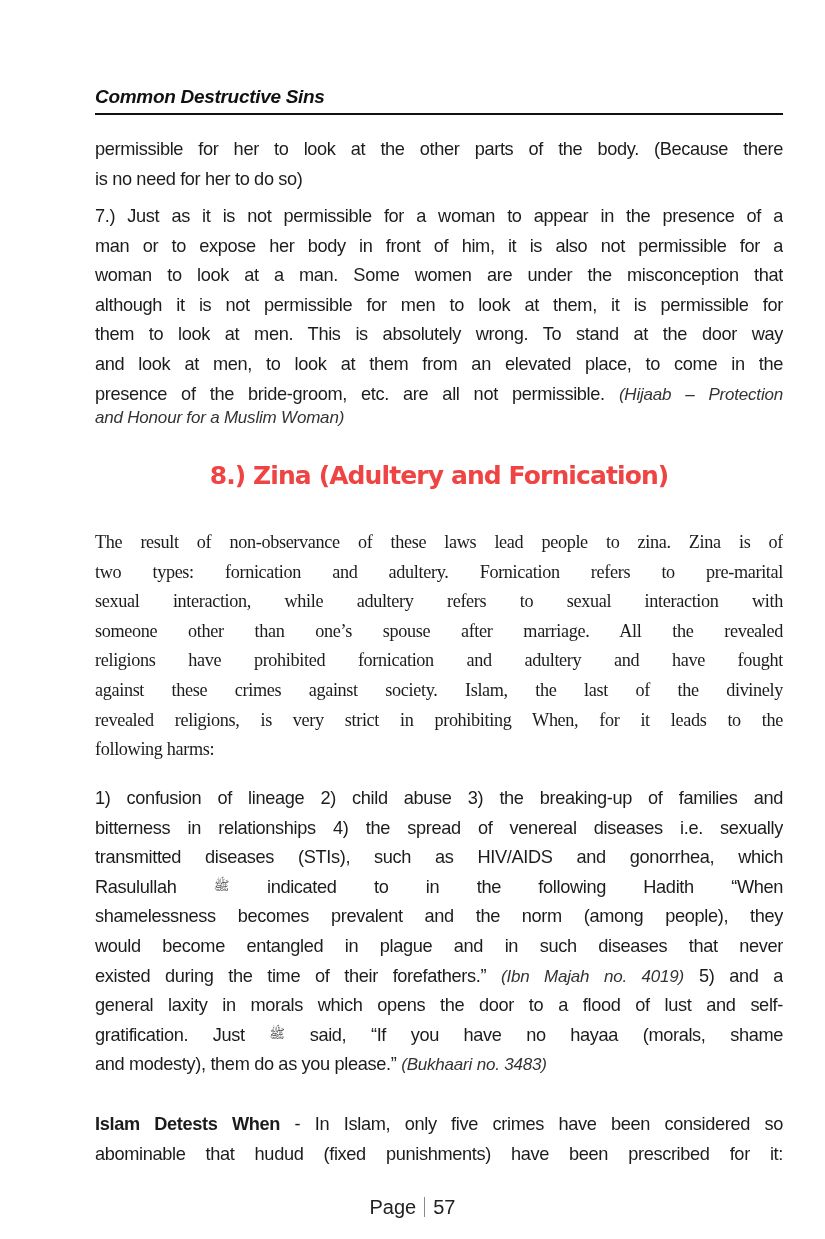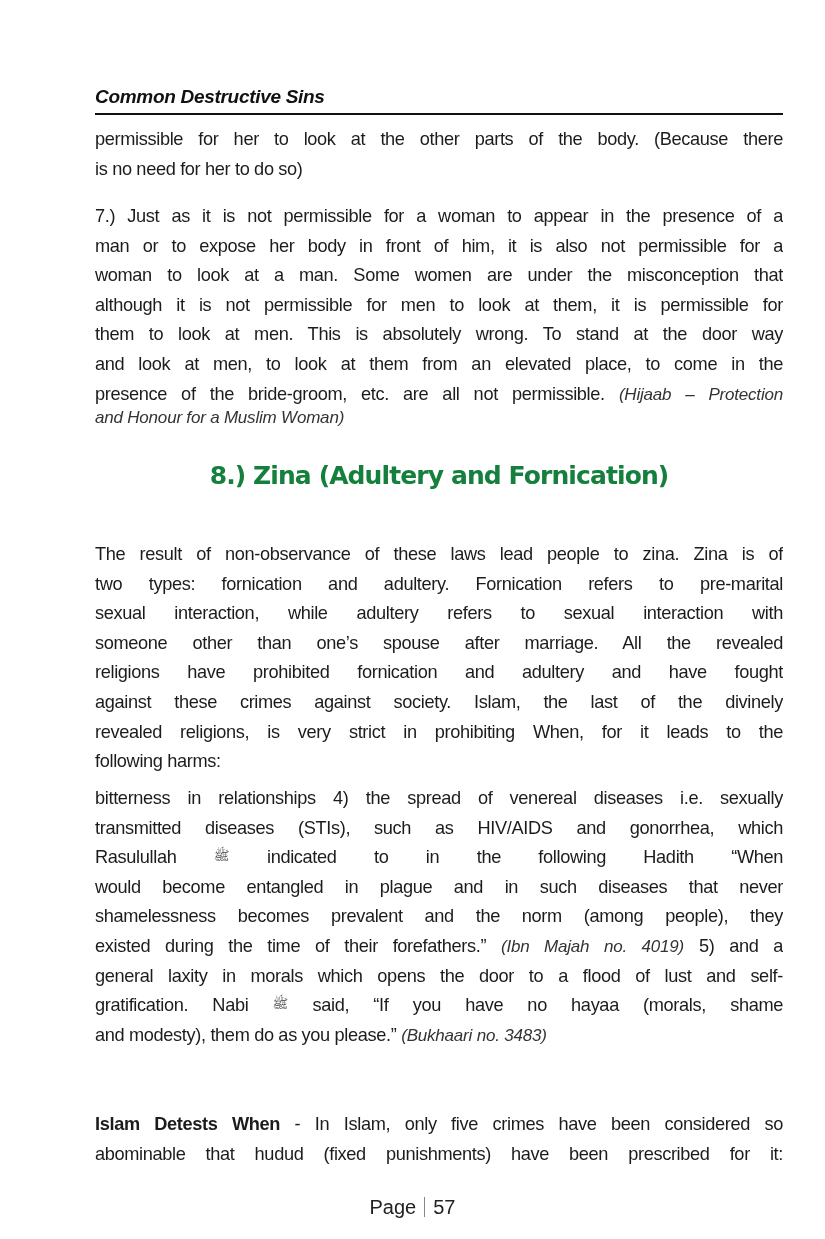--- a/index.html
+++ b/index.html
@@ -11,38 +11,38 @@
       font-size: 19px; letter-spacing: -0.3px; color: #111;
     }
     .head-rule { position: absolute; left: 95px; top: 83px; width: 688px; height: 2px; background: #111; }
     .block { position: absolute; left: 95px; width: 688px; font-family: "Liberation Sans", sans-serif; font-size: 18.2px; letter-spacing: -0.35px; color: #1c1c1c; }
     .line { height: 29.6px; line-height: 29.6px; white-space: nowrap; }
     .line.j { text-align: justify; text-align-last: justify; white-space: normal; overflow: hidden; }
     .cite { font-style: italic; font-size: 17px; letter-spacing: -0.2px; color: #333; }
     .b { font-weight: bold; }
     .heading {
       position: absolute; left: 95px; top: 431px; width: 688px; text-align: center;
-      font-family: "DejaVu Sans", sans-serif; font-weight: bold; font-size: 25px; letter-spacing: -0.9px; color: #15803d;
+      font-family: "DejaVu Sans", sans-serif; font-weight: bold; font-size: 25px; letter-spacing: -0.9px; color: #ef4444;
     }
     .arabic { font-family: "DejaVu Sans", sans-serif; font-size: 13px; color: #333; display: inline-block; transform: translateY(-3px); letter-spacing: 0; }
     .footer {
       position: absolute; left: 0; width: 825px; top: 1166px; text-align: center;
       font-family: "Liberation Sans", sans-serif; font-size: 20px; color: #222;
     }
     .footer .sep { display: inline-block; width: 1px; height: 20px; background: #888; vertical-align: -3px; margin: 0 8px; }
   </style>
 </head>
 <body>
 
 <div class="page">
 
   <div class="running-head">Common Destructive Sins</div>
   <div class="head-rule"></div>
 
-  <div class="block" style="top:95px;">
+  <div class="block" style="top:105px;">
     <div class="line j">permissible for her to look at the other parts of the body. (Because there</div>
     <div class="line">is no need for her to do so)</div>
   </div>
 
   <div class="block" style="top:172px;">
     <div class="line j">7.) Just as it is not permissible for a woman to appear in the presence of a</div>
     <div class="line j">man or to expose her body in front of him, it is also not permissible for a</div>
     <div class="line j">woman to look at a man. Some women are under the misconception that</div>
     <div class="line j">although it is not permissible for men to look at them, it is permissible for</div>
     <div class="line j">them to look at men. This is absolutely wrong. To stand at the door way</div>
@@ -51,49 +51,50 @@
       <span>presence of the bride-groom, etc. are all not permissible.</span>
       <span class="cite">(Hijaab – Protection</span>
     </div>
     <div class="line" style="height:20px;line-height:16px;">
       <span class="cite">and Honour for a Muslim Woman)</span>
     </div>
   </div>
 
   <div class="heading">8.) Zina (Adultery and Fornication)</div>
 
-  <div class="block" style="top:510px;">
+  <div class="block" style="top:498px;font-family:Liberation Serif, serif;">
     <div class="line j">The result of non-observance of these laws lead people to zina. Zina is of</div>
     <div class="line j">two types: fornication and adultery. Fornication refers to pre-marital</div>
     <div class="line j">sexual interaction, while adultery refers to sexual interaction with</div>
     <div class="line j">someone other than one’s spouse after marriage. All the revealed</div>
     <div class="line j">religions have prohibited fornication and adultery and have fought</div>
     <div class="line j">against these crimes against society. Islam, the last of the divinely</div>
     <div class="line j">revealed religions, is very strict in prohibiting When, for it leads to the</div>
     <div class="line">following harms:</div>
   </div>
 
   <div class="block" style="top:754px;">
+    <div class="line j">1) confusion of lineage 2) child abuse 3) the breaking-up of families and</div>
     <div class="line j">bitterness in relationships 4) the spread of venereal diseases i.e. sexually</div>
     <div class="line j">transmitted diseases (STIs), such as HIV/AIDS and gonorrhea, which</div>
     <div class="line j">
       <span>Rasulullah</span>
       <span class="arabic">ﷺ</span>
       <span>indicated to in the following Hadith “When</span>
     </div>
+    <div class="line j">shamelessness becomes prevalent and the norm (among people), they</div>
     <div class="line j">would become entangled in plague and in such diseases that never</div>
-    <div class="line j">shamelessness becomes prevalent and the norm (among people), they</div>
     <div class="line j">
       <span>existed during the time of their forefathers.”</span>
       <span class="cite">(Ibn Majah no. 4019)</span>
       <span>5) and a</span>
     </div>
     <div class="line j">general laxity in morals which opens the door to a flood of lust and self-</div>
     <div class="line j">
-      <span>gratification. Nabi</span>
+      <span>gratification. Just</span>
       <span class="arabic">ﷺ</span>
       <span>said, “If you have no hayaa (morals, shame</span>
     </div>
     <div class="line">
       <span>and modesty), them do as you please.”</span>
       <span class="cite">(Bukhaari no. 3483)</span>
     </div>
   </div>
 
   <div class="block" style="top:1080px;">

